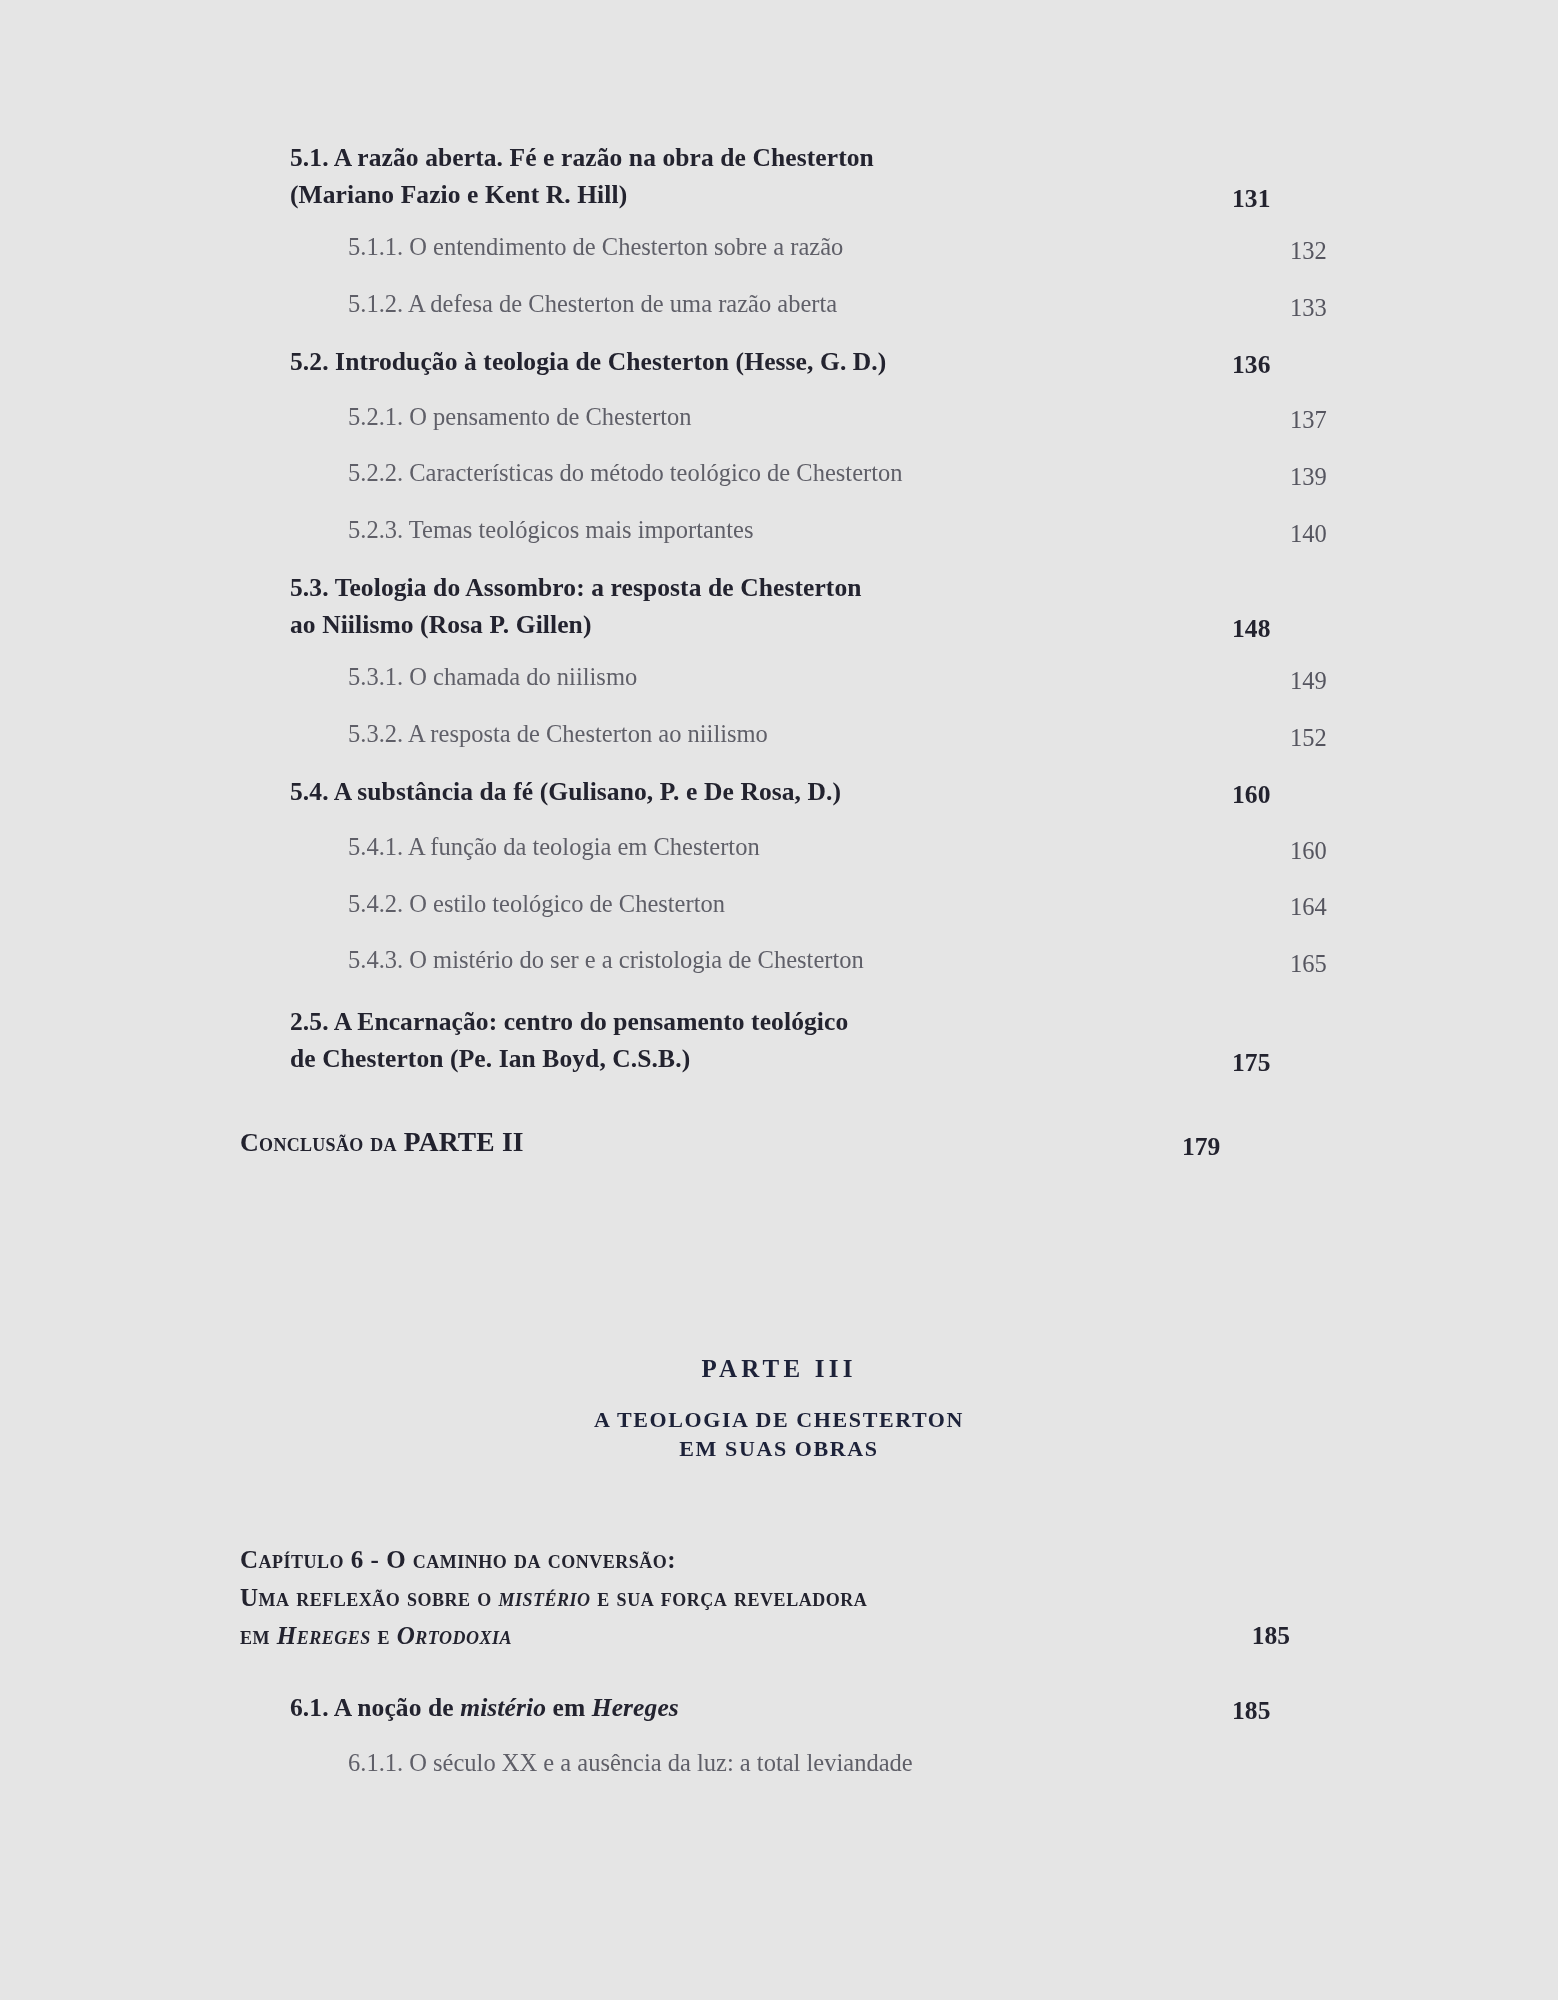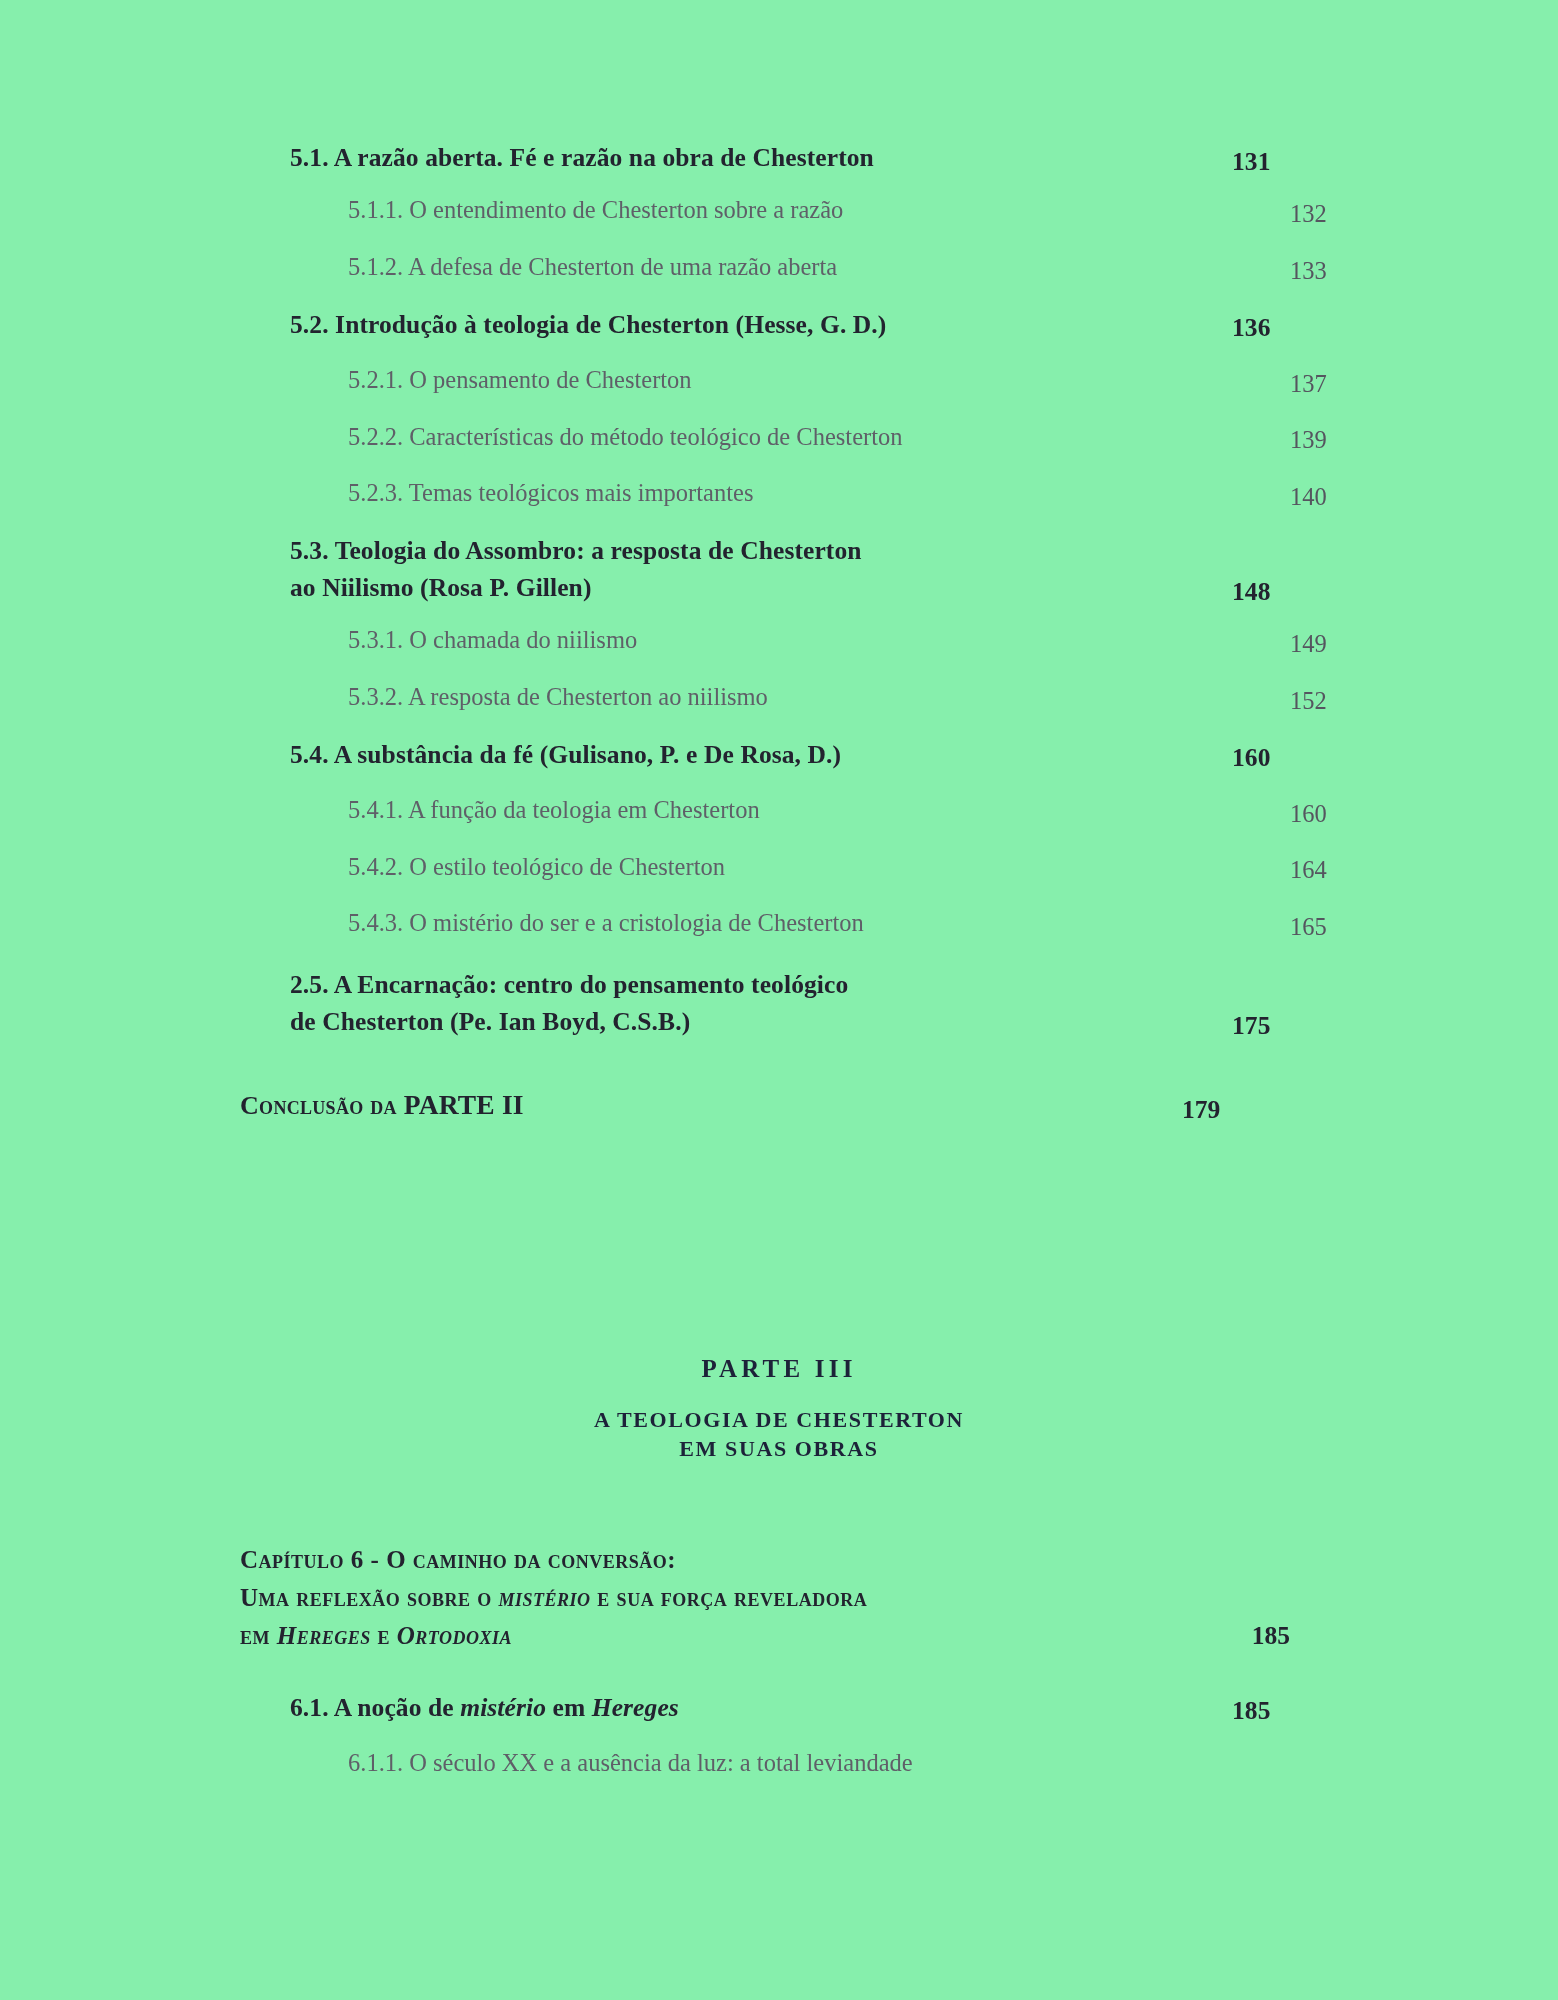--- a/index.html
+++ b/index.html
@@ -14,21 +14,21 @@
     color: #2b2b33;
     position: relative;
     overflow: hidden;
   }
 
   .page {
     position: absolute;
     top: 0; left: 0;
     width: 1558px;
     height: 2000px;
-    background: #86efac;
+    background: #e5e5e5;
   }
 
   .toc {
     position: absolute;
     left: 290px;
     top: 140px;
     width: 1000px;
   }
 
   
@@ -164,20 +164,21 @@
 </head>
 <body>
 
 <div class="page">
 
   <div class="toc">
 
     <div class="row lvl2 multiline">
       <div class="title">
         <div>5.1. A razão aberta. Fé e razão na obra de Chesterton</div>
+        <div>(Mariano Fazio e Kent R. Hill)</div>
       </div>
       <div class="pg">131</div>
     </div>
 
     <div class="row lvl3">
       <div class="title">5.1.1. O entendimento de Chesterton sobre a razão</div>
       <div class="pg">132</div>
     </div>
 
     <div class="row lvl3">

